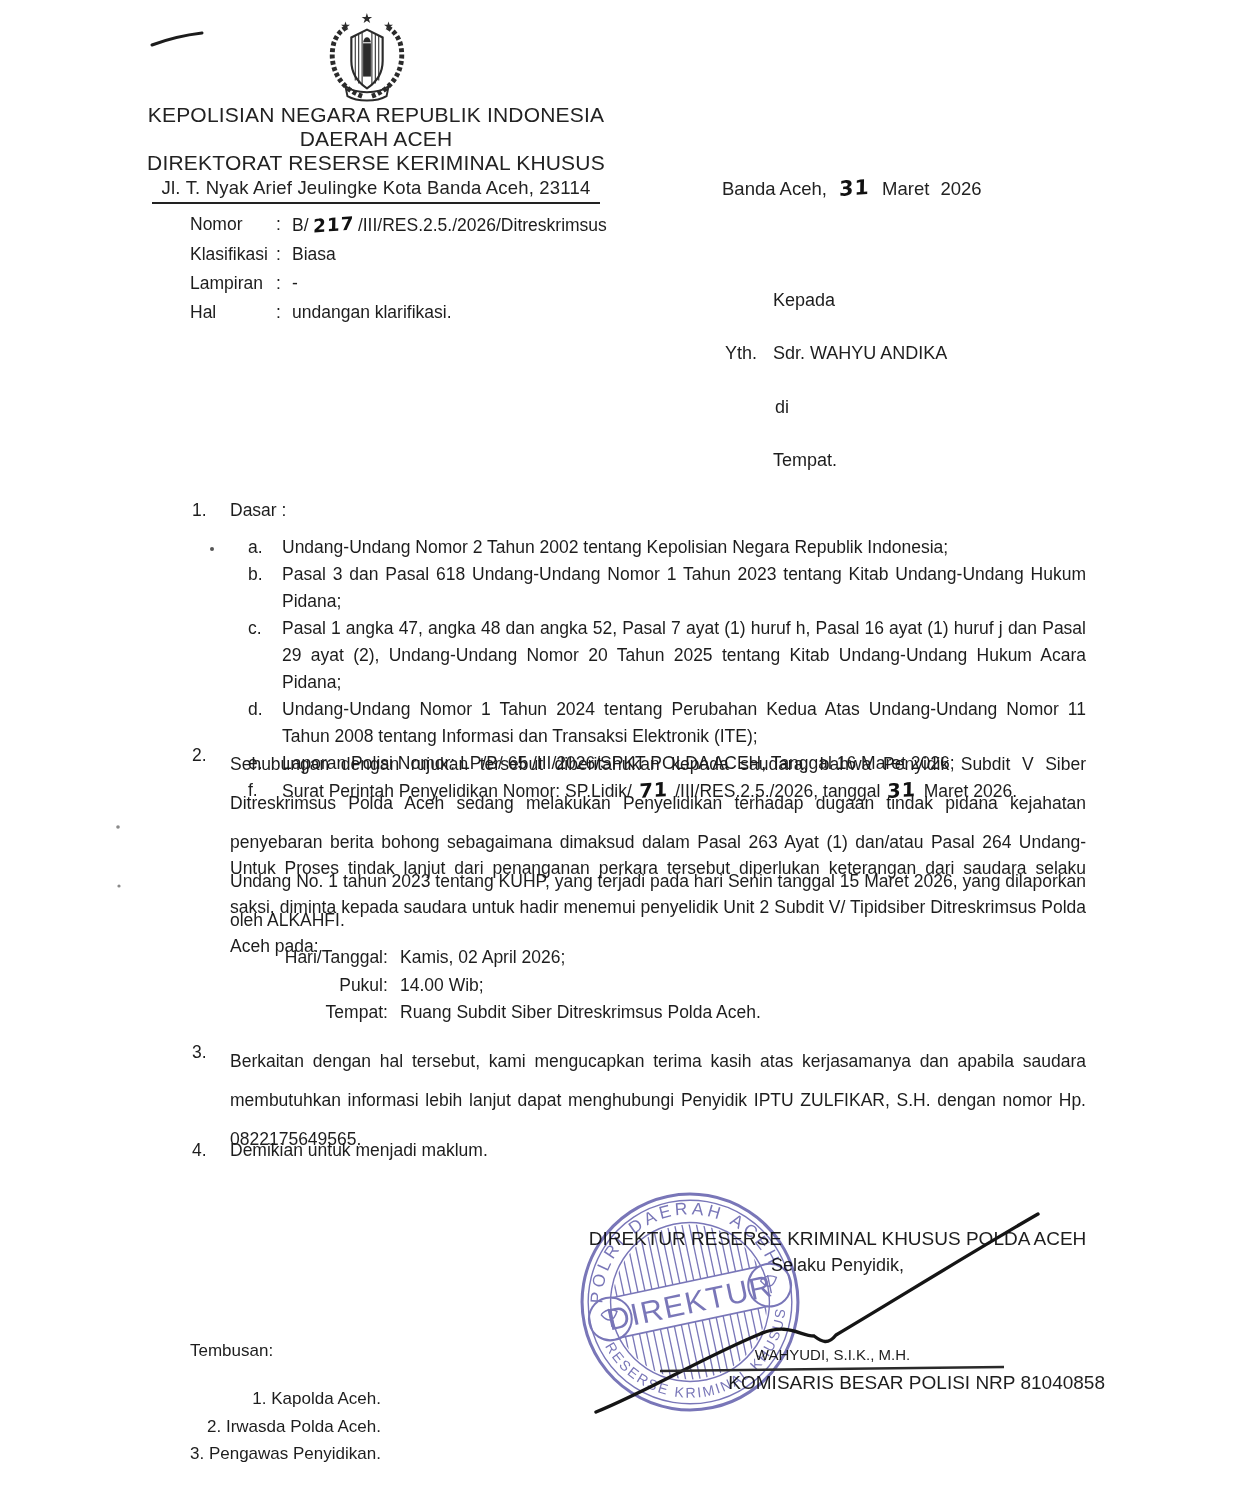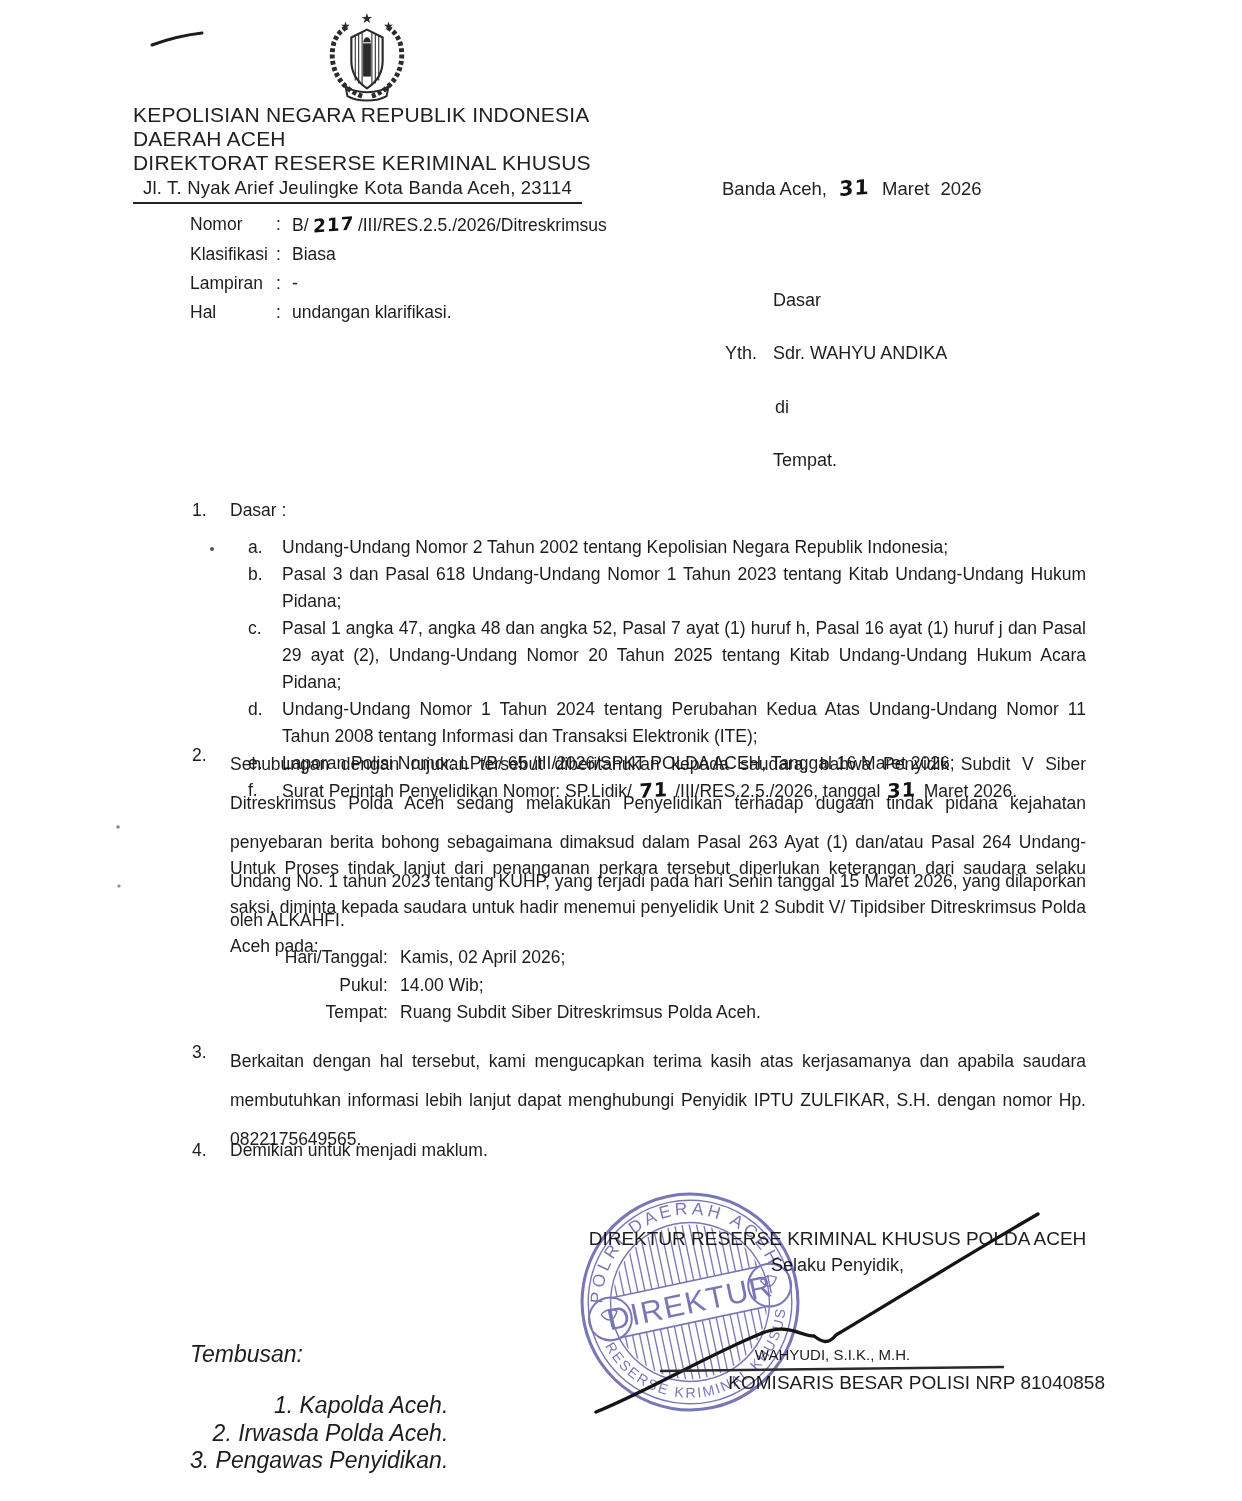--- a/index.html
+++ b/index.html
@@ -3,21 +3,21 @@
 <meta charset="utf-8">
 <style>
   html,body{margin:0;padding:0;background:#e8e8e8;}
   .page{
     position:relative;width:1242px;height:1501px;margin:0 auto;
     background:#ffffff;color:#1d1d1d;
     font-family:"Liberation Sans", sans-serif;font-size:17.5px;
     overflow:hidden;
   }
   
-  .letterhead{position:absolute;left:133px;top:103px;width:486px;text-align:left;
+  .letterhead{position:absolute;left:133px;top:103px;width:486px;text-align:center;
     font-size:21px;line-height:24px;letter-spacing:.2px;color:#222;}
   .letterhead .addr{font-size:18.5px;display:inline-block;margin-top:1px;
     padding:0 10px 2px;border-bottom:2.5px solid #222;}
   .emblem{position:absolute;left:318px;top:12px;width:98px;height:90px;}
   
   .dateline{position:absolute;left:722px;top:176px;font-size:18.5px;color:#222;white-space:nowrap;}
   .dateline .suffix{word-spacing:6px;}
   .hand{font-family:"DejaVu Sans", sans-serif;font-weight:700;font-size:1.12em;
     letter-spacing:1px;display:inline-block;transform:rotate(-4deg) skewX(-5deg);
     margin:0 7px;color:#111;}
@@ -53,21 +53,21 @@
   #item3{top:1042px;}
   #item4{top:1140px;}
   
   .sig-title{position:absolute;left:565px;top:1228px;width:545px;text-align:center;font-size:19px;white-space:nowrap;}
   .sig-sub{position:absolute;left:565px;top:1255px;width:545px;text-align:center;font-size:18px;}
   .sig-name{position:absolute;left:560px;top:1346px;width:545px;text-align:center;font-size:15px;}
   .sig-rank{position:absolute;left:560px;top:1372px;width:545px;text-align:right;font-size:19px;white-space:nowrap;}
   .stamp-wrap{position:absolute;left:578px;top:1190px;width:224px;height:224px;
     transform:rotate(-12deg);opacity:.82;mix-blend-mode:multiply;}
   
-  .tembusan{position:absolute;left:190px;top:1341px;font-size:23px;font-style:italic;}
+  .tembusan{position:absolute;left:190px;top:1341px;font-size:17px;}
   .tembusan .tb-items{margin-top:24px;line-height:27.5px;text-align:right;}
   
   .ink-overlay{position:absolute;left:0;top:0;width:1242px;height:1501px;pointer-events:none;}
 </style>
 </head>
 <body>
 
 <div class="page">
 
   <div class="emblem">
@@ -126,21 +126,21 @@
       <span class="meta-value">-</span>
     </div>
     <div class="meta-row">
       <span class="meta-label">Hal</span>
       <span class="meta-colon">:</span>
       <span class="meta-value">undangan klarifikasi.</span>
     </div>
   </div>
 
   <div class="recipient">
-    <div class="kepada">Dasar</div>
+    <div class="kepada">Kepada</div>
     <div class="yth">Yth.</div>
     <div class="rname">Sdr. WAHYU ANDIKA</div>
     <div class="di">di</div>
     <div class="tempat">Tempat.</div>
   </div>
 
   <div class="body-item" id="item1">
     <span class="item-num">1.</span>
     <span>Dasar :</span>
     <div class="points">

